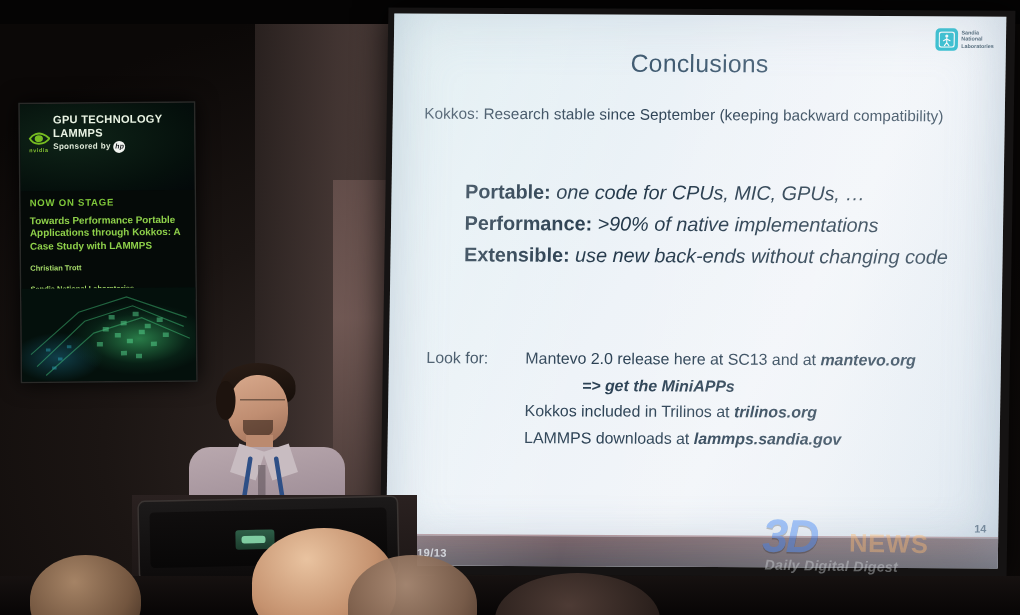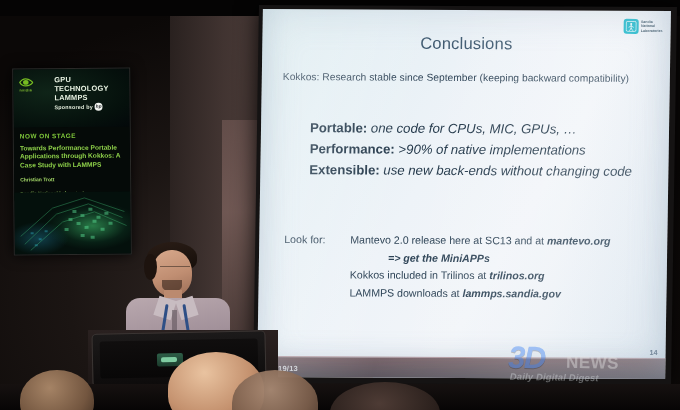--- a/index.html
+++ b/index.html
@@ -20,21 +20,21 @@
   .floor-dark{position:absolute;left:0;bottom:0;width:680px;height:26px;
     background:linear-gradient(180deg,#161110 0%,#070505 100%);}
 
   
   #signage{position:absolute;left:13px;top:68px;width:116px;height:185px;
     background:#05090a;border:1px solid #2a2a28;box-shadow:0 0 14px rgba(0,0,0,.85);
     overflow:hidden;transform:rotate(-0.5deg);}
   .sg-top{position:relative;height:58px;
     background:radial-gradient(ellipse at 30% 40%, #0f2418 0%, #05100c 70%, #03080a 100%);
     padding:6px 5px 0 5px;box-sizing:border-box;}
-  .sg-logo-row{display:flex;align-items:flex-start;gap:21px;}
+  .sg-logo-row{display:flex;align-items:flex-end;gap:2px;}
   .nv-eye{width:15px;height:10px;margin-top:2px;flex:0 0 auto;position:relative;}
   .nv-eye svg{display:block;}
   .nv-word{font-size:3.6px;letter-spacing:.4px;color:#86c232;font-weight:bold;
     text-align:center;margin-top:1px;}
   .sg-title-col{flex:1;}
   .sg-l1{font-size:7.4px;font-weight:bold;color:#e9f3e3;letter-spacing:.2px;line-height:9px;}
   .sg-l2{font-size:7.4px;font-weight:bold;color:#e9f3e3;letter-spacing:.2px;line-height:9px;}
   .sg-l3{font-size:5.4px;font-weight:bold;color:#dfe9d8;letter-spacing:.2px;
     margin-top:1px;display:flex;align-items:center;gap:2px;}
   .hp-circle{display:inline-block;width:8px;height:8px;border-radius:50%;
@@ -144,21 +144,21 @@
   .head-d{position:absolute;left:330px;bottom:-34px;width:110px;height:62px;border-radius:50% 50% 40% 40%;
     background:radial-gradient(ellipse at 45% 35%, #55413a 0%, #2c211d 70%, #140f0d 100%);opacity:.9;}
 
   
   #watermark{position:absolute;left:508px;top:345px;width:150px;height:42px;
     transform:rotate(1deg);opacity:.42;pointer-events:none;}
   .wm-3d{position:absolute;left:0;top:-2px;font-size:31px;font-weight:bold;font-style:italic;
     color:#3b82f6;letter-spacing:-1.5px;line-height:31px;
     text-shadow:0 1px 0 rgba(0,0,0,.5);}
   .wm-news{position:absolute;left:58px;top:9px;font-size:17px;font-weight:bold;
-    color:#e5e5e5;letter-spacing:.5px;line-height:17px;}
+    color:#fdba74;letter-spacing:.5px;line-height:17px;}
   .wm-sub{position:absolute;left:2px;top:27px;font-size:9.4px;font-weight:bold;font-style:italic;
     color:#d4d8dc;letter-spacing:.2px;}
 </style>
 </head>
 <body>
 
 <div id="scene">
 
   <div class="room-bg"></div>
   <div class="wall-right"></div>

